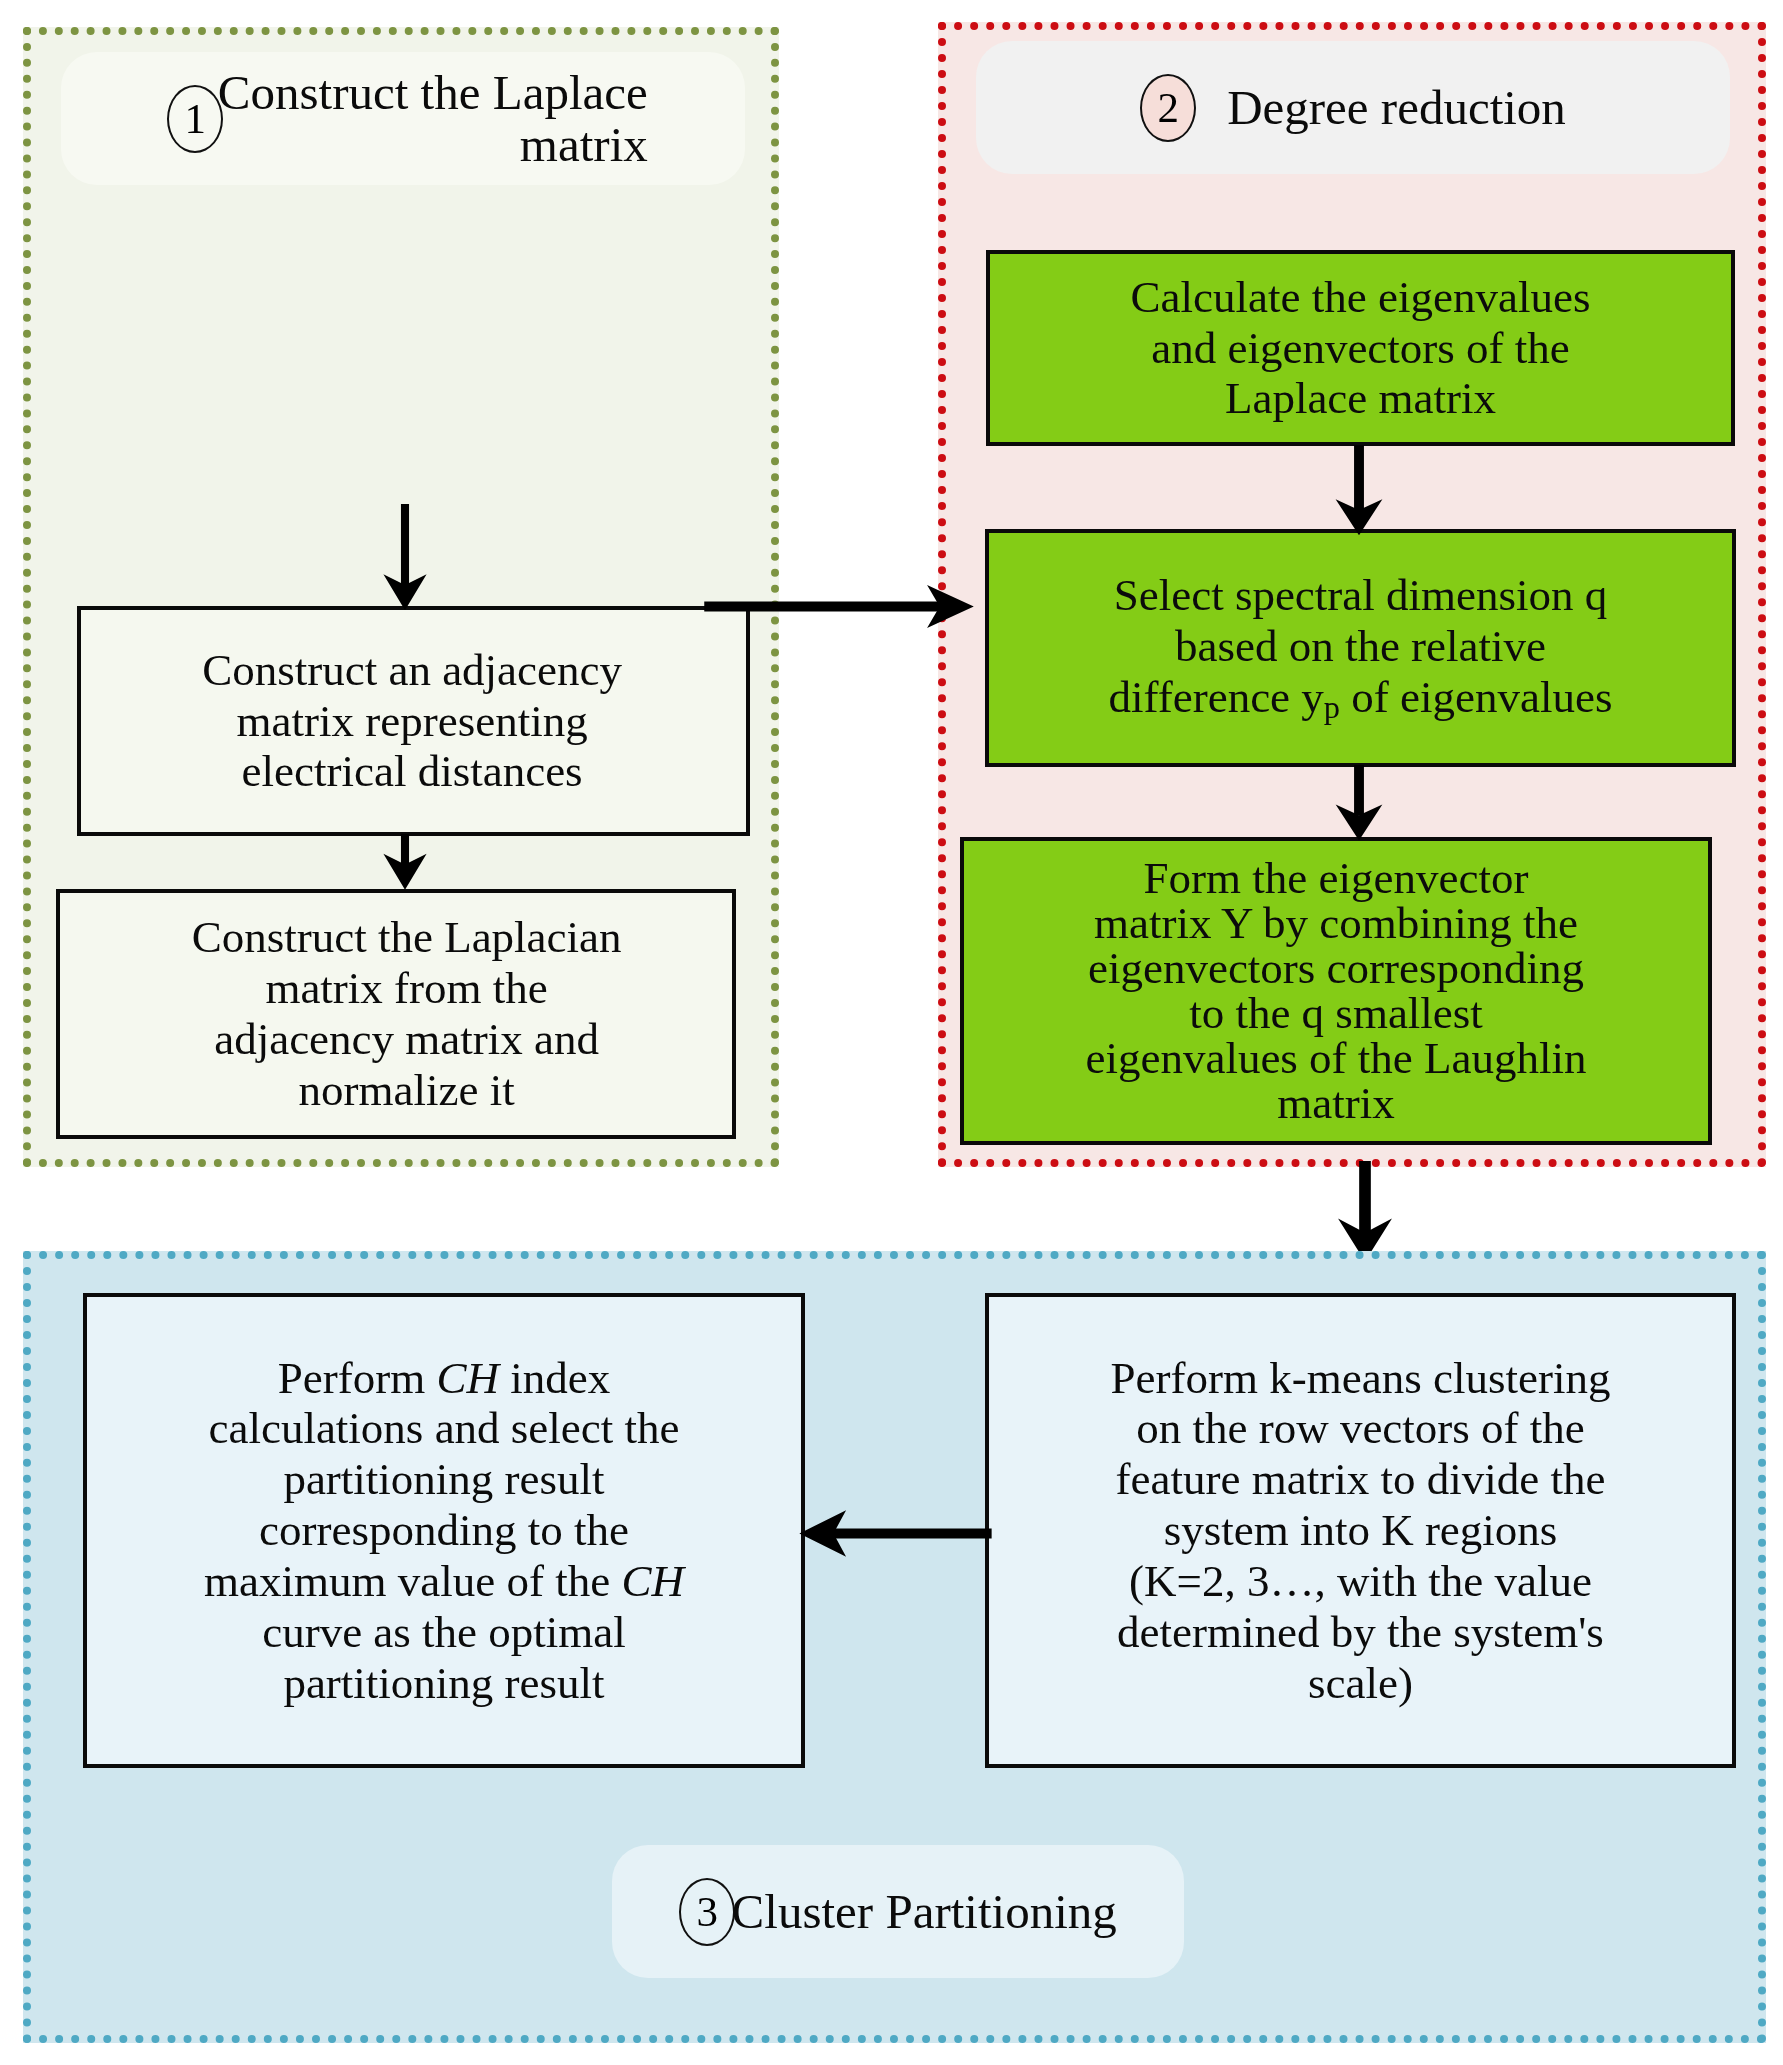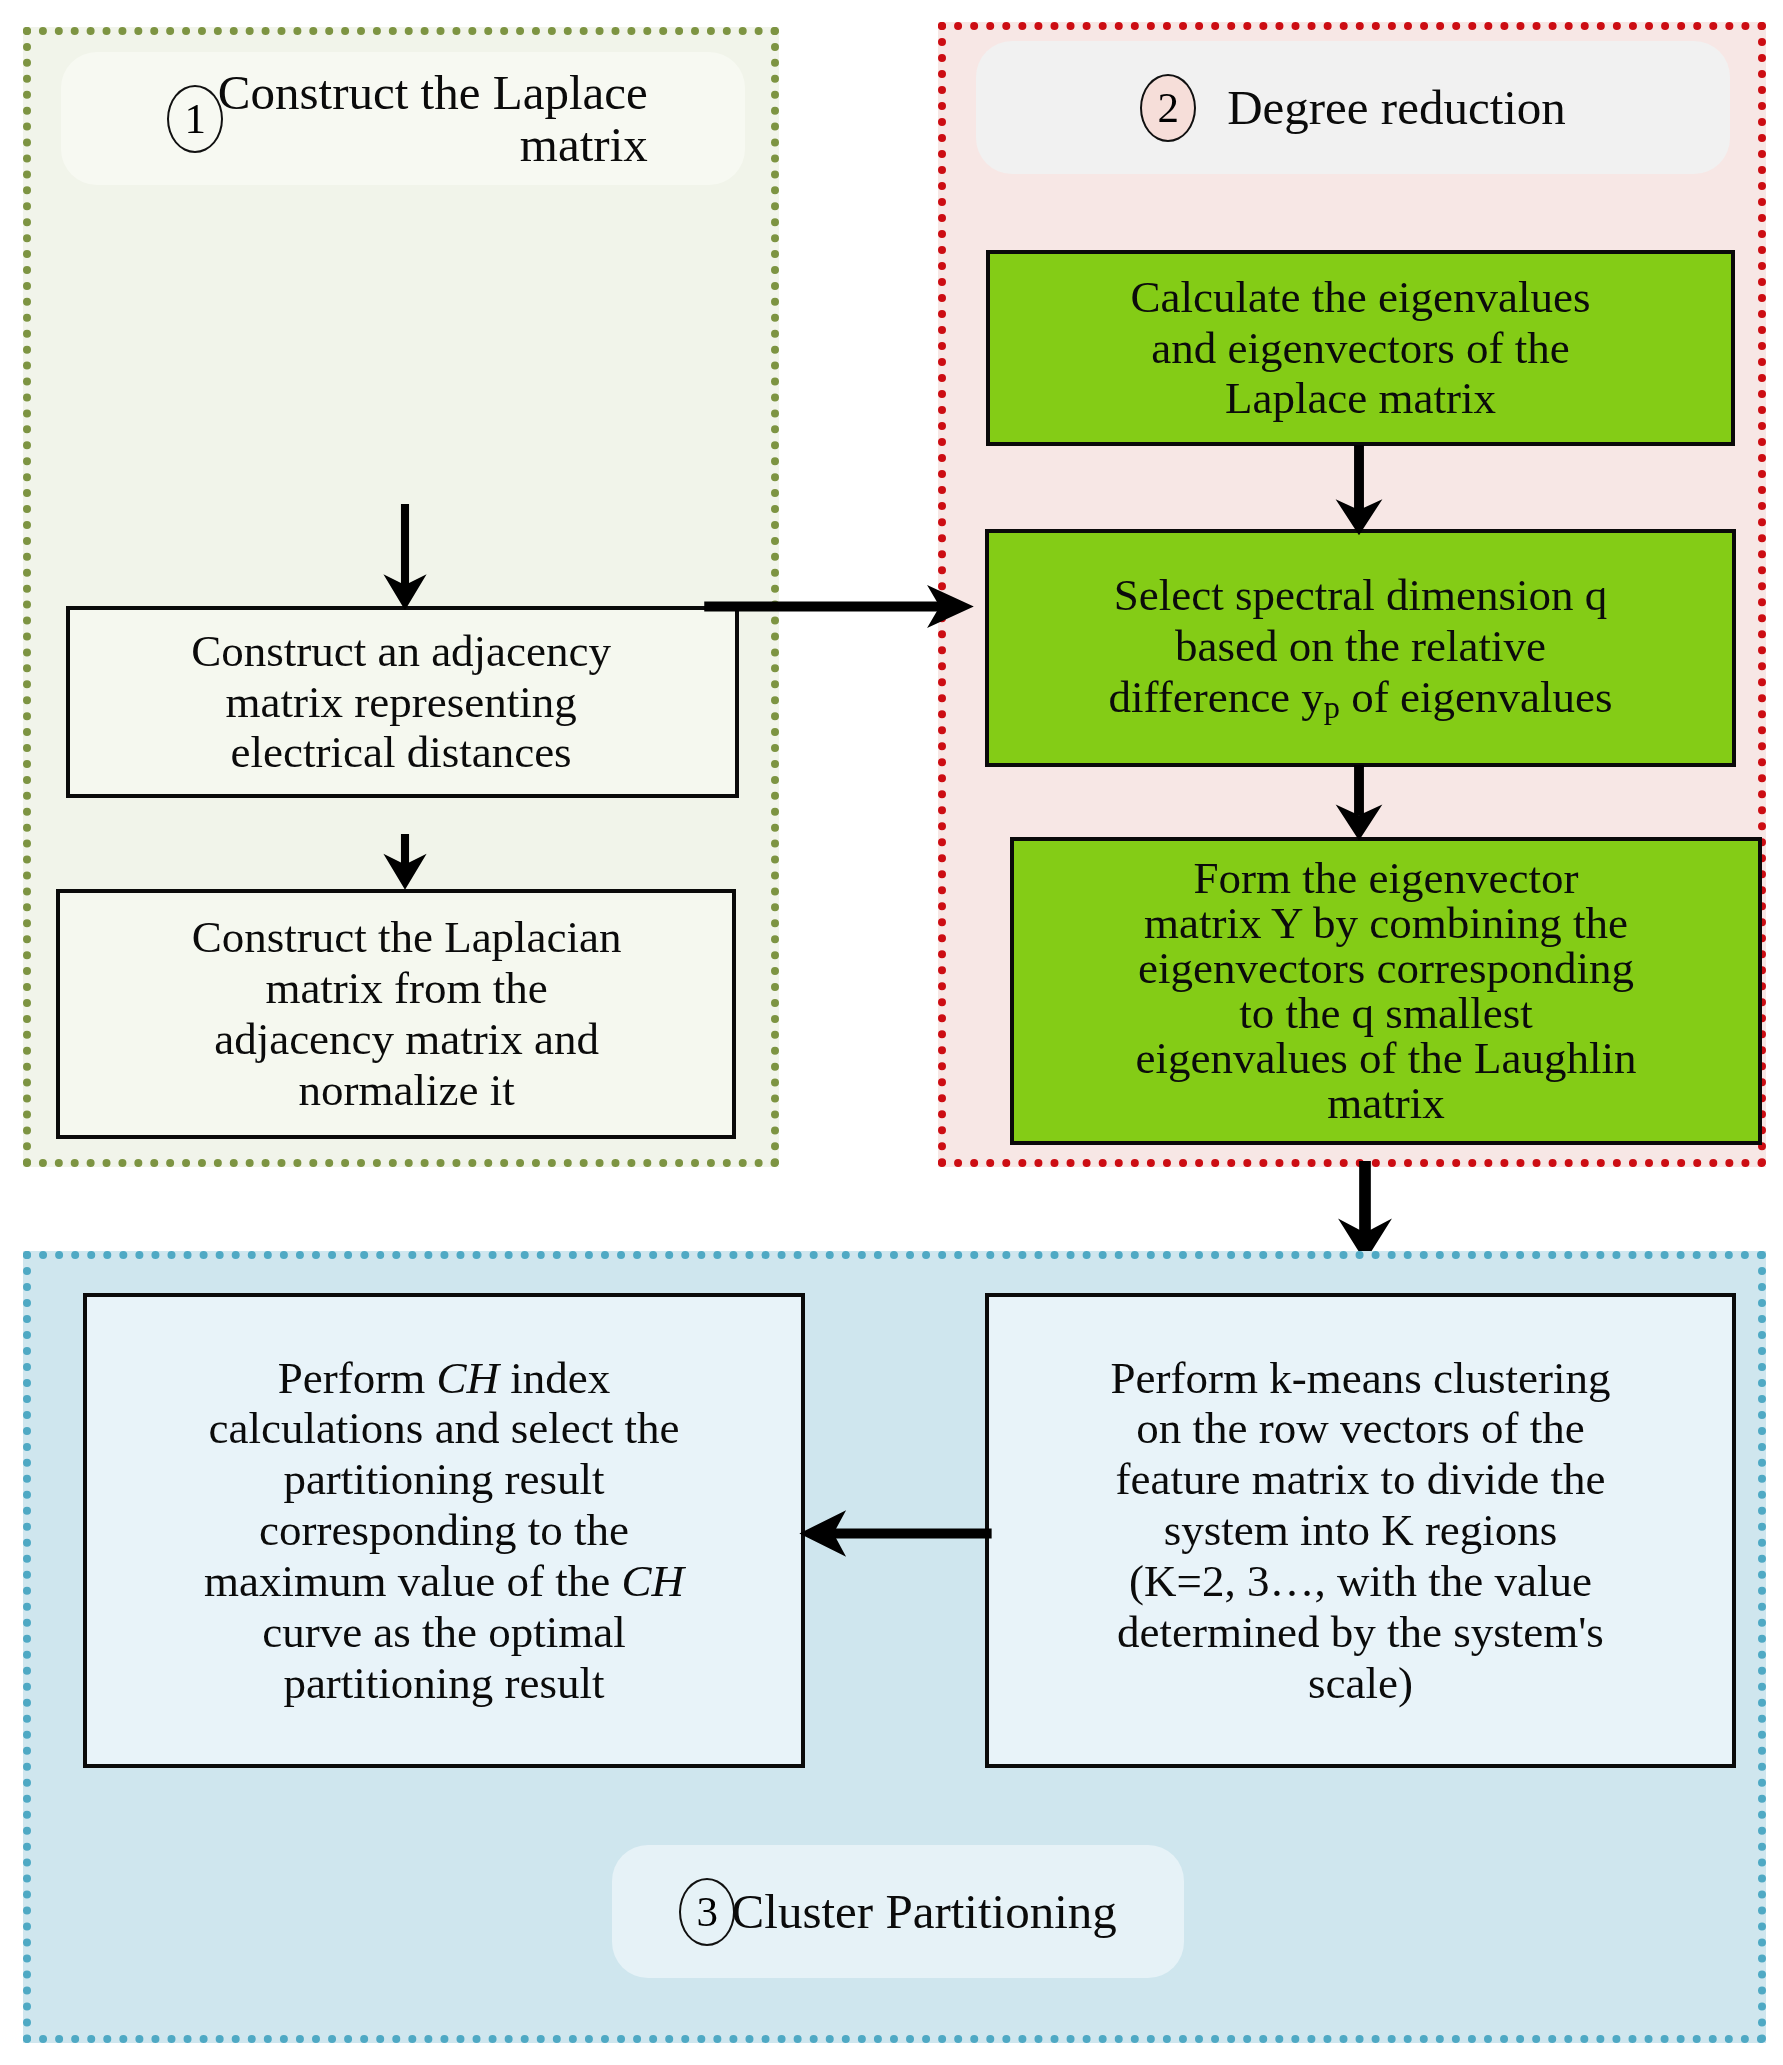--- a/index.html
+++ b/index.html
@@ -134,26 +134,26 @@
     color: #0b0b0b;
     white-space: pre-line;
     display: block;
     width: 100%;
   }
   .box.green  { background: #f5f8ef; }
   .box.pink   { background: #84cc16; }
   .box.blue   { background: #e8f3f9; }
 
   #box-edge-weight    { left: 68px;  top: 272px;  width: 668px; height: 234px; }
-  #box-adjacency      { left: 66px;  top: 606px;  width: 673px; height: 192px; padding-left: 8px; }
+  #box-adjacency      { left: 77px;  top: 606px;  width: 673px; height: 230px; padding-left: 8px; }
   #box-laplacian-norm { left: 56px;  top: 889px;  width: 680px; height: 250px; padding-left: 32px; }
 
   #box-eigen          { left: 986px; top: 250px;  width: 749px; height: 196px; }
   #box-spectral-dim   { left: 985px; top: 529px;  width: 751px; height: 238px; }
-  #box-eigen-matrix   { left: 1010px; top: 837px;  width: 752px; height: 308px; }
+  #box-eigen-matrix   { left: 960px; top: 837px;  width: 752px; height: 308px; }
   #box-eigen-matrix .box-text { line-height: 1.0; }
 
   #box-ch-index       { left: 83px;  top: 1293px; width: 722px; height: 475px; }
   #box-kmeans         { left: 985px; top: 1293px; width: 751px; height: 475px; }
 
   
   .arrow { position: absolute; }
 
   
   i { font-style: italic; }

